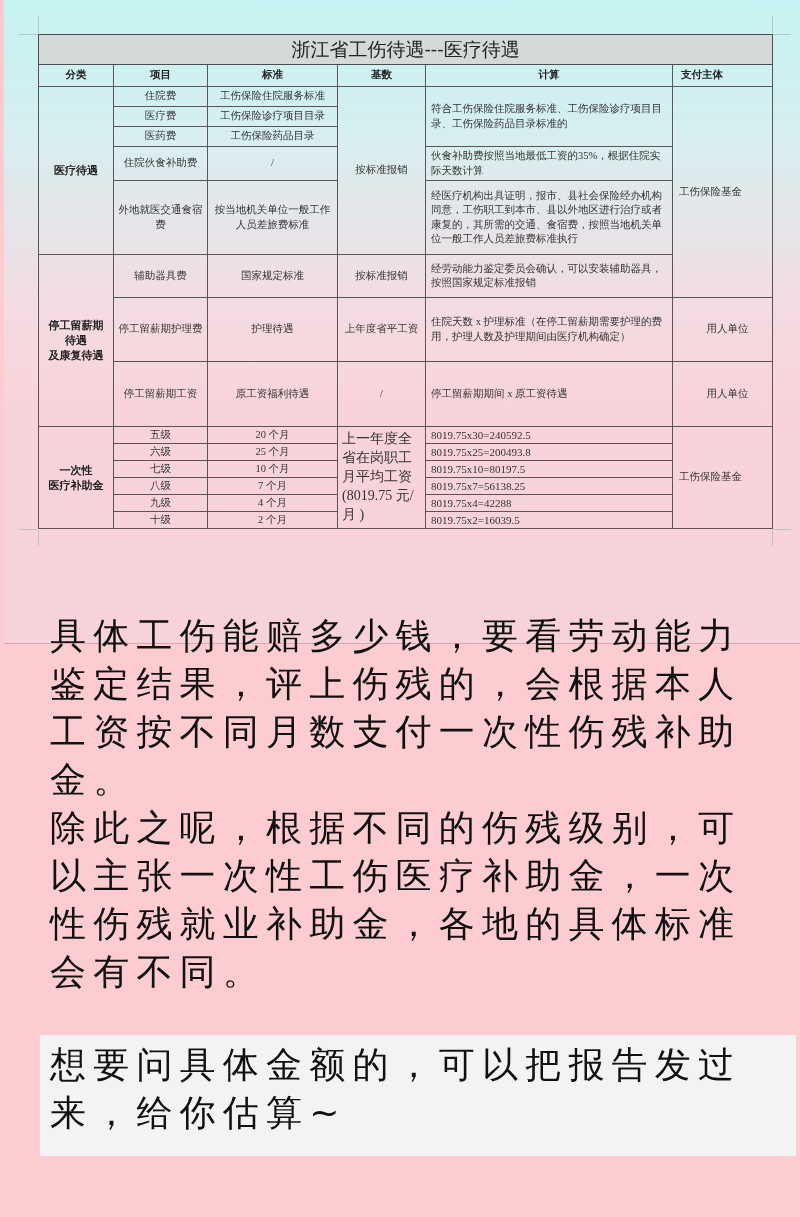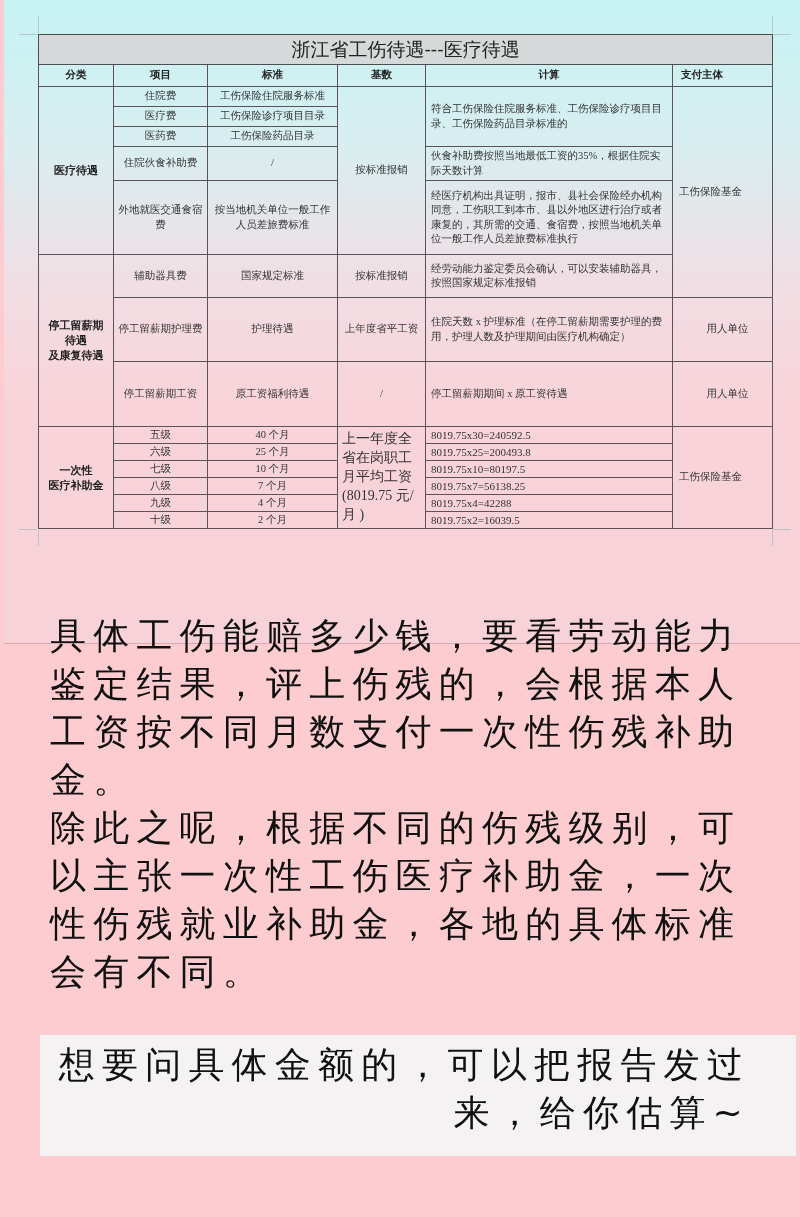--- a/index.html
+++ b/index.html
@@ -47,21 +47,20 @@
   .para {
     position: absolute; left: 50px; width: 720px;
     color: #111;
     font-size: 36px;
     letter-spacing: 7.2px;
     line-height: 48px;
   }
   .note-box {
     position: absolute; left: 40px; top: 1035px; width: 756px; height: 121px;
     background: #f5f2f3;
-    text-align: right;
   }
   .note-box .para { position: absolute; left: 10px; top: 6px; width: 700px; }
 </style>
 </head>
 <body>
 
 <div class="sheet">
   <div class="crop" style="left:15px;top:34px;width:18px;height:1px;"></div>
   <div class="crop" style="left:34px;top:16px;width:1px;height:17px;"></div>
   <div class="crop" style="left:769px;top:34px;width:18px;height:1px;"></div>
@@ -145,21 +144,21 @@
       <td class="calc">停工留薪期期间 x 原工资待遇</td>
       <td class="payer c">用人单位</td>
     </tr>
 
     <tr class="grade">
       <td rowspan="6" class="cat">
         <div>一次性</div>
         <div>医疗补助金</div>
       </td>
       <td>五级</td>
-      <td>40 个月</td>
+      <td>20 个月</td>
       <td rowspan="6" class="base-left">上一年度全省在岗职工月平均工资(8019.75 元/月 )</td>
       <td class="calc mono">8019.75x30=240592.5</td>
       <td rowspan="6" class="payer">工伤保险基金</td>
     </tr>
     <tr class="grade">
       <td>六级</td>
       <td>25 个月</td>
       <td class="calc mono">8019.75x25=200493.8</td>
     </tr>
     <tr class="grade">

